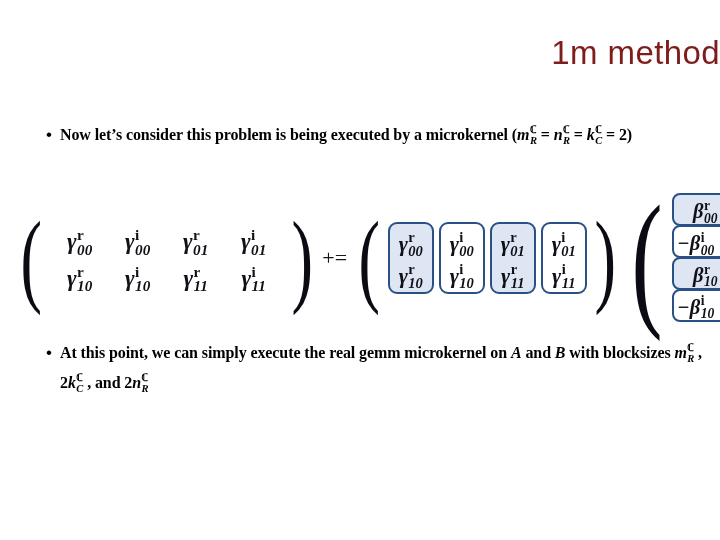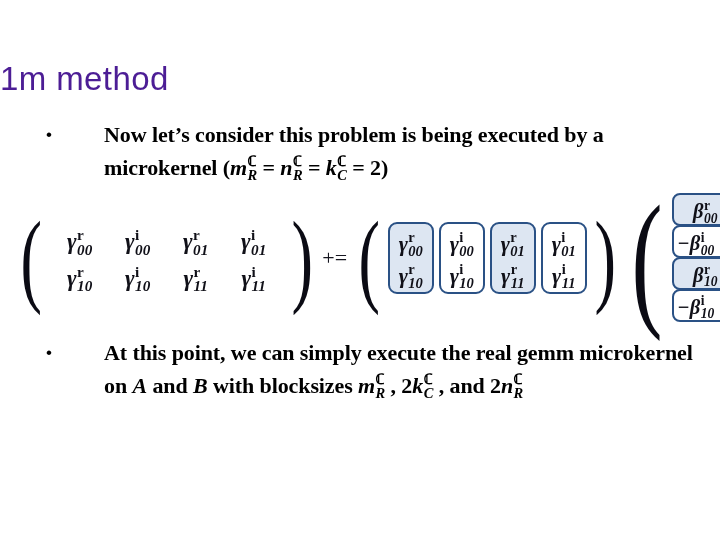--- a/index.html
+++ b/index.html
@@ -12,53 +12,52 @@
     background: #ffffff;
     font-family: "Liberation Sans", sans-serif;
     color: #000000;
     overflow: hidden;
     position: relative;
   }
 
   
   .slide-title {
     position: absolute;
-    top: 60px;
+    top: 34px;
     left: 0;
     width: 720px;
-    text-align: left;
+    text-align: right;
     font-family: "Liberation Sans", sans-serif;
     font-size: 33px;
     font-weight: 400;
     letter-spacing: 0.4px;
-    color: #4c1d95;
+    color: #7f1d1d;
   }
 
   
   .bullet-block {
     position: absolute;
     display: flex;
     align-items: flex-start;
   }
   .bullet-dot {
     font-size: 17px;
     line-height: 30px;
     width: 22px;
     flex: 0 0 22px;
     text-align: center;
     color: #000;
   }
   .bullet-text {
     font-family: "Liberation Serif", serif;
     font-weight: bold;
-    font-size: 22px;
+    font-size: 16px;
     line-height: 30px;
     color: #000000;
     letter-spacing: -0.1px;
-    margin-left: 44px;
   }
   #bullet-one {
     top: 120px;
     left: 38px;
     width: 676px;
   }
   #bullet-two {
     top: 338px;
     left: 38px;
     width: 676px;

